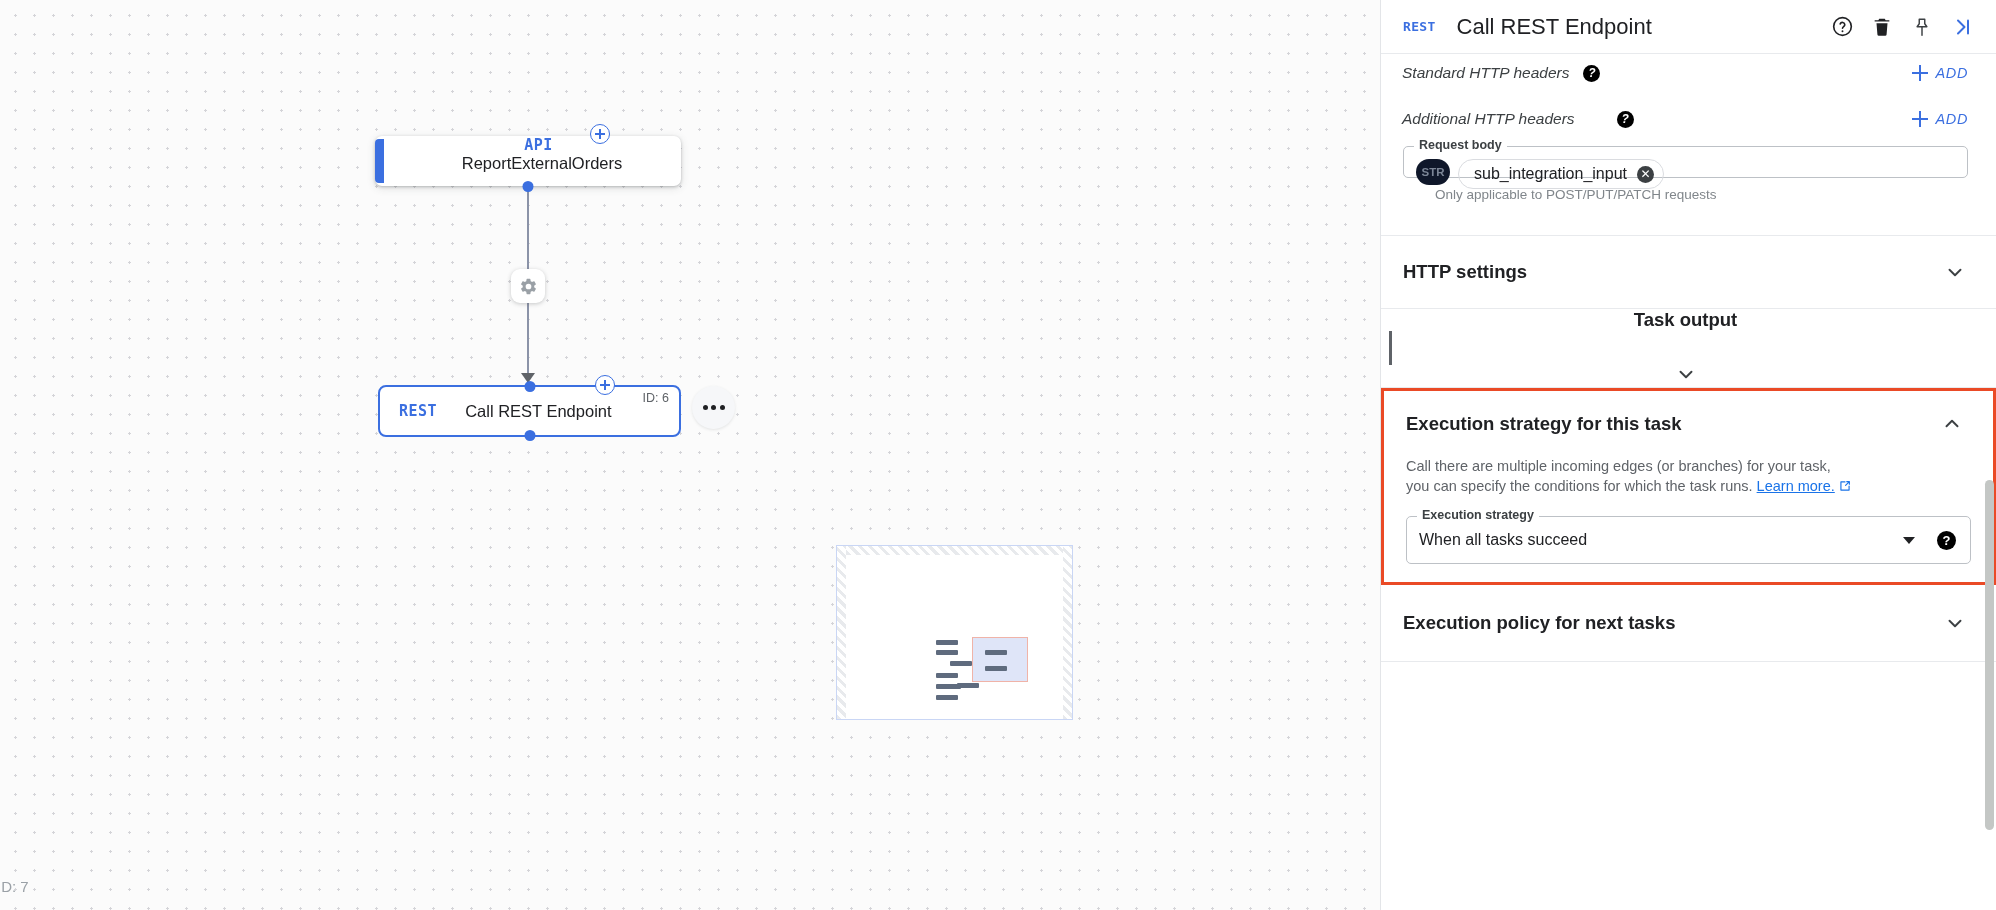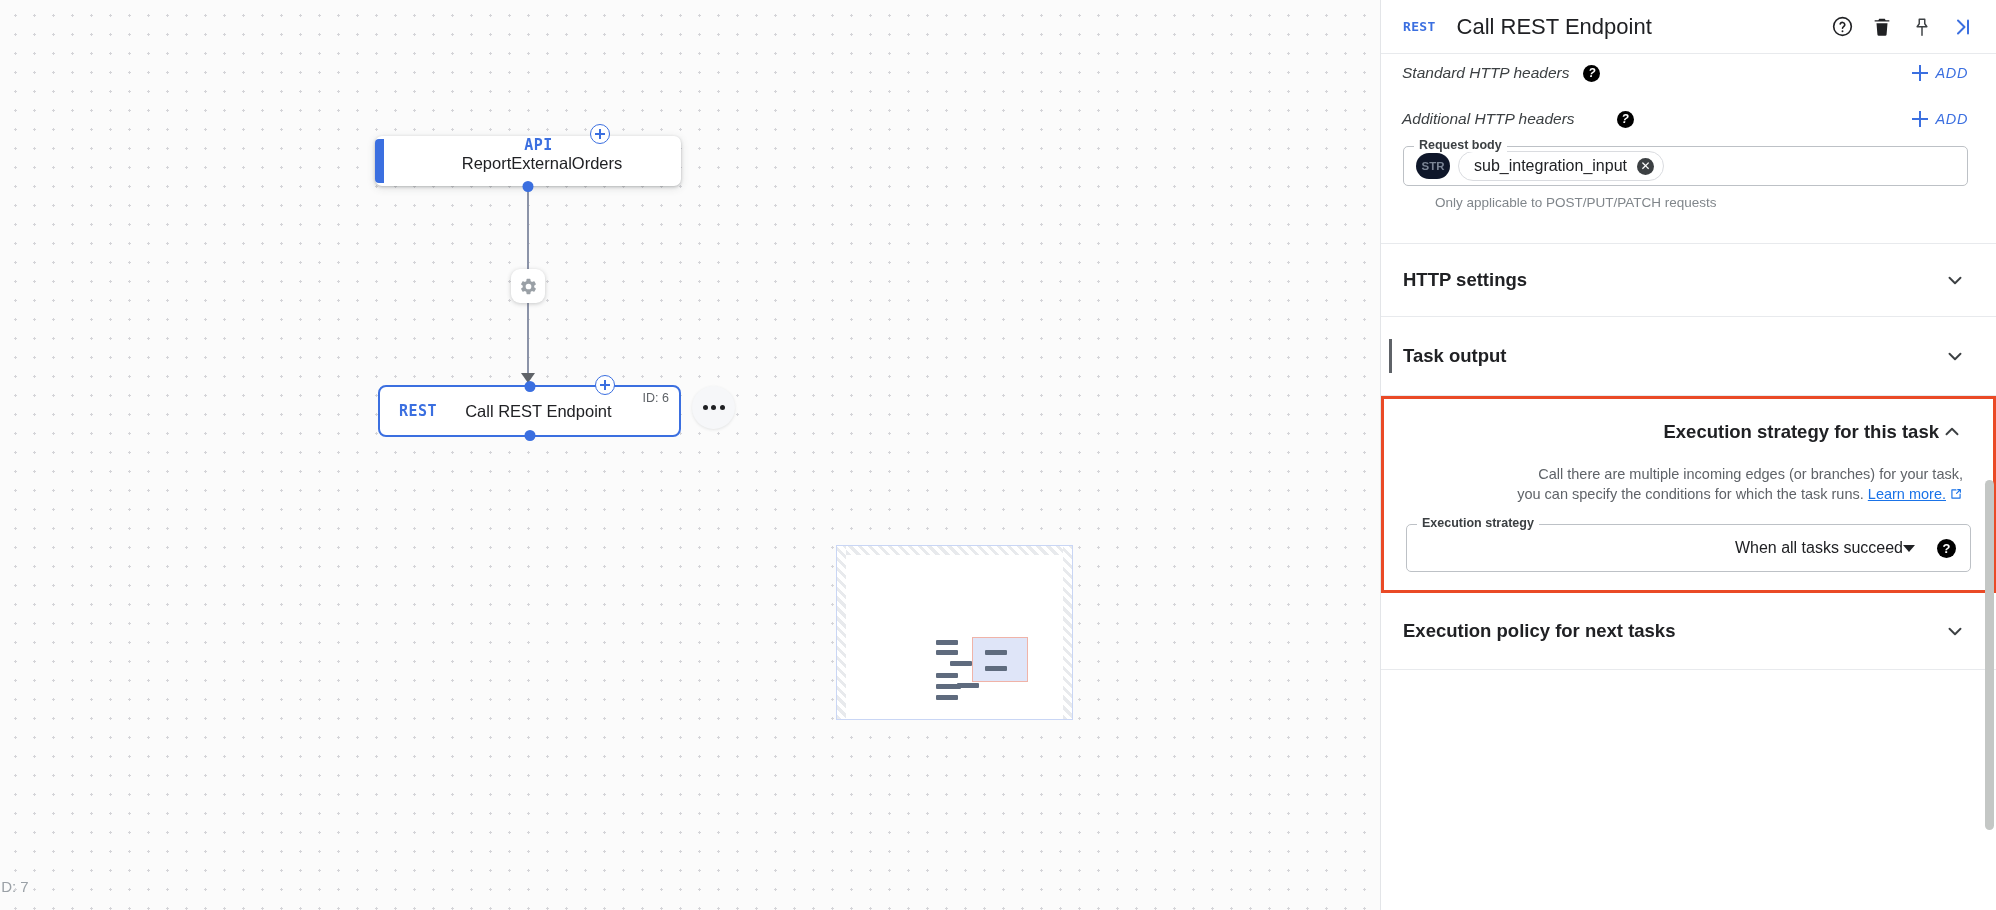--- a/index.html
+++ b/index.html
@@ -232,23 +232,23 @@
   .add-btn .pl { position: relative; width: 16px; height: 16px; }
   .add-btn .pl::before { content:""; position:absolute; left:0; top:7px; width:16px; height:2px; background:#3b6fe0; }
   .add-btn .pl::after  { content:""; position:absolute; left:7px; top:0; width:2px; height:16px; background:#3b6fe0; }
 
   
   .field-wrap { padding: 2px 28px 0 22px; }
   .outlined {
     position: relative;
     border: 1px solid #bdc1c6;
     border-radius: 5px;
-    height: 40px;
+    height: 32px;
     display: flex;
-    align-items: center;
+    align-items: flex-start;
     padding: 12px 12px;
   }
   .outlined .legend {
     position: absolute;
     top: -9px; left: 10px;
     background: #ffffff;
     padding: 0 5px;
     font-size: 12.5px;
     font-weight: 700;
     color: #3c4043;
@@ -309,21 +309,20 @@
   }
   .chev { width: 26px; height: 26px; display: flex; align-items: center; justify-content: center; }
 
   
   .hl-box {
     border: 3px solid #ea4a26;
     border-left: 3px solid #ea4a26;
     margin: 0;
     background: #ffffff;
     position: relative;
-    text-align: right;
   }
   .hl-box .section-head { height: 66px; padding-left: 22px; }
   .hl-desc {
     font-size: 14.5px;
     color: #5f6368;
     line-height: 1.35;
     padding: 0 30px 0 22px;
   }
   .hl-desc a {
     color: #1a73e8;
@@ -502,21 +501,21 @@
         <span class="stitle">HTTP settings</span>
         <span class="chev">
           <svg width="22" height="22" viewBox="0 0 24 24" fill="none" stroke="#3c4043" stroke-width="2.1" stroke-linecap="round" stroke-linejoin="round">
               <path d="M6 9.5l6 6 6-6"></path>
             </svg>
         </span>
       </div>
 
       <div class="divider"></div>
 
-      <div class="section-head" style="height:78px;">
+      <div class="section-head" style="height:78px;flex-direction:column;">
         <span class="lbar"></span>
         <span class="stitle">Task output</span>
         <span class="chev">
           <svg width="22" height="22" viewBox="0 0 24 24" fill="none" stroke="#3c4043" stroke-width="2.1" stroke-linecap="round" stroke-linejoin="round">
               <path d="M6 9.5l6 6 6-6"></path>
             </svg>
         </span>
       </div>
 
       <div class="divider"></div>

